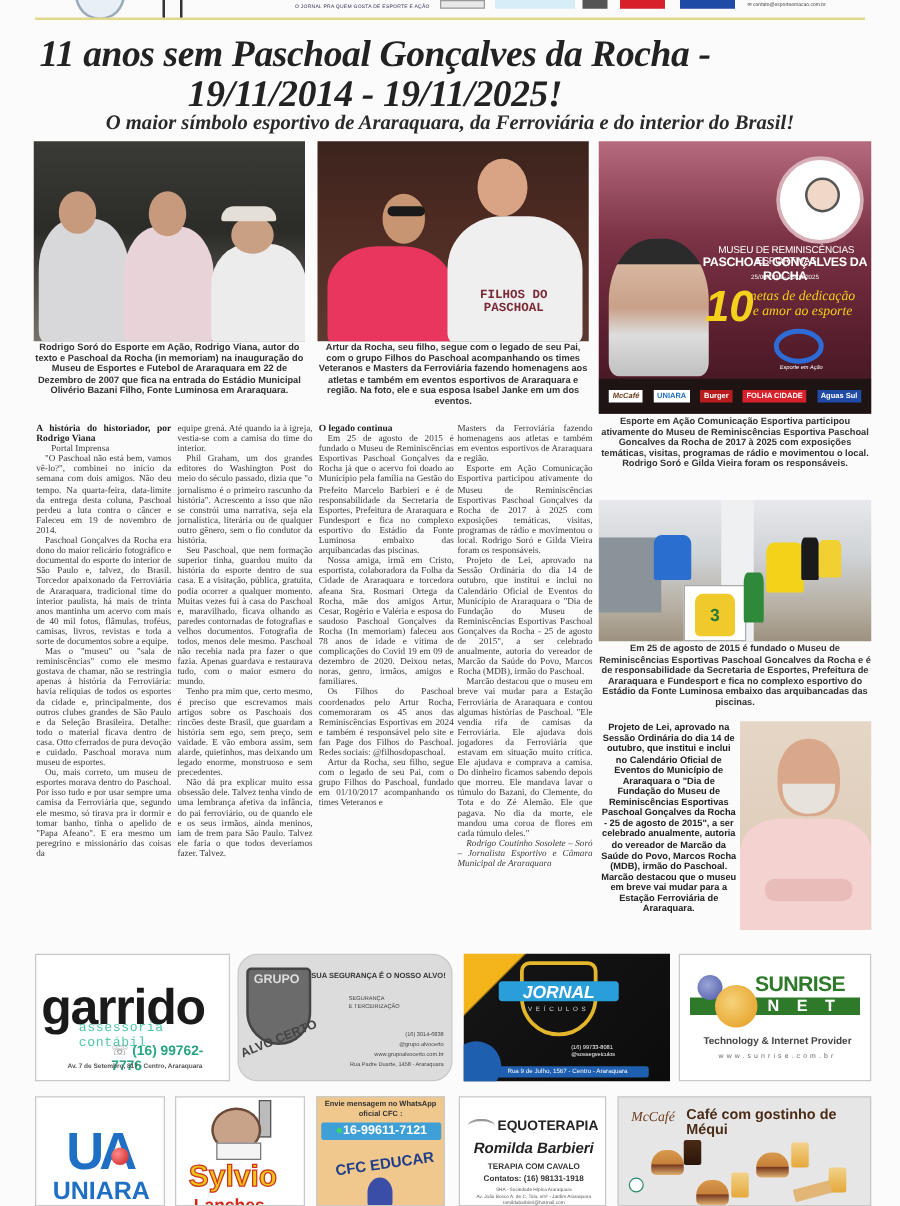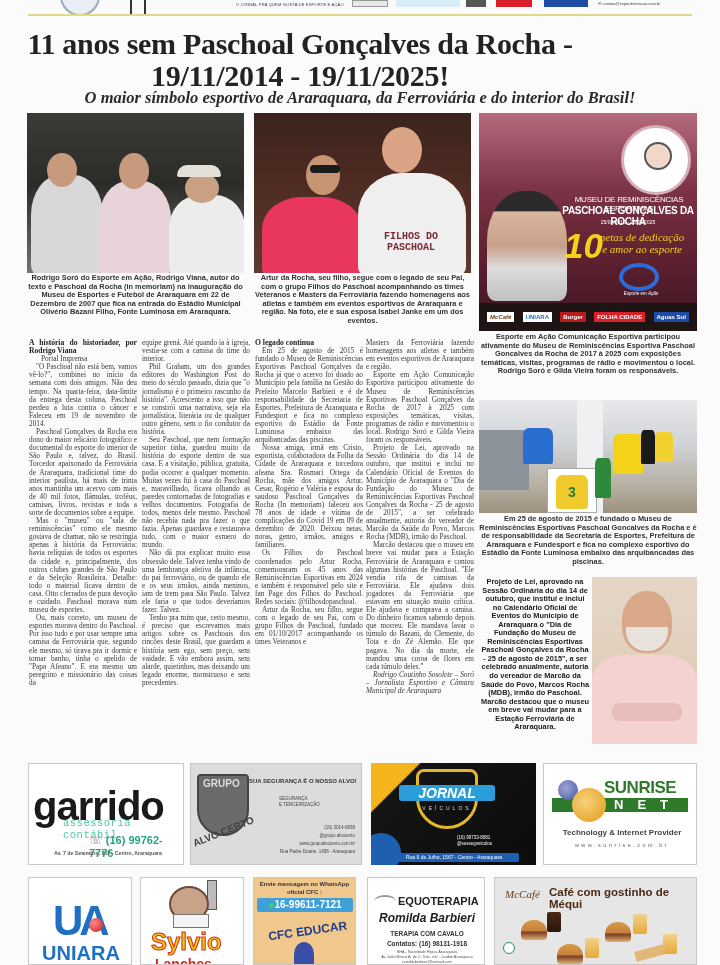--- a/index.html
+++ b/index.html
@@ -8,21 +8,21 @@
 
   .masthead { position: absolute; left: 0; top: 0; width: 720px; height: 18px; }
   .mast-logo { position: absolute; left: 60px; top: -14px; width: 120px; height: 30px; }
   .mast-logo .circle { position: absolute; left: 0; top: 0; width: 40px; height: 30px; border-radius: 0 0 20px 20px; border: 2px solid #9ab; border-top: none; background: #e8f0f6; }
   .mast-logo .fig { position: absolute; left: 70px; top: 4px; width: 16px; height: 26px; border-left: 2px solid #333; border-right: 2px solid #333; }
   .mast-slogan { position: absolute; left: 236px; top: 2px; font-family: "Liberation Sans", sans-serif; font-size: 4px; color: #335; letter-spacing: 0.2px; }
   .mast-sponsor { position: absolute; top: 0; height: 7px; }
   .mast-email { position: absolute; left: 598px; top: 1px; font-family: "Liberation Sans", sans-serif; font-size: 4px; color: #444; }
   .mast-rule { position: absolute; left: 28px; top: 14px; width: 664px; height: 2px; background: #e2d88a; }
 
-  .headline { position: absolute; left: 0; top: 28px; width: 600px; text-align: center; font-family: "Liberation Serif", serif; font-size: 30px; line-height: 32px; color: #222; letter-spacing: -0.3px; }
+  .headline { position: absolute; left: 0; top: 28px; width: 600px; text-align: center; font-family: "Liberation Serif", serif; font-size: 30px; line-height: 32px; color: #222; letter-spacing: -0.3px; font-style: italic; }
   .subhead { position: absolute; left: 0; top: 88px; width: 720px; text-align: center; font-family: "Liberation Serif", serif; font-style: italic; font-weight: bold; font-size: 16.5px; color: #2a2a2a; }
 
   .photo { position: absolute; overflow: hidden; }
   .photo-1 { left: 27px; top: 113px; width: 217px; height: 160px; background: linear-gradient(180deg,#3a3a36 0%, #2b2b28 45%, #77736c 100%); }
   .photo-2 { left: 254px; top: 113px; width: 217px; height: 160px; background: linear-gradient(180deg,#3a241d 0%, #4d2a22 40%, #5d3a30 100%); }
   .person { position: absolute; border-radius: 40% 40% 10% 10%; }
   .head { position: absolute; border-radius: 50%; background: #c79a7d; }
 
   .caption { position: absolute; font-family: "Liberation Sans", sans-serif; font-weight: bold; font-size: 7.4px; line-height: 8.6px; text-align: center; color: #333; }
 
@@ -210,22 +210,22 @@
   <p class="byline">Portal Imprensa</p>
   <p>"O Paschoal não está bem, vamos vê-lo?", combinei no início da semana com dois amigos. Não deu tempo. Na quarta-feira, data-limite da entrega desta coluna, Paschoal perdeu a luta contra o câncer e Faleceu em 19 de novembro de 2014.</p>
   <p>Paschoal Gonçalves da Rocha era dono do maior relicário fotográfico e documental do esporte do interior de São Paulo e, talvez, do Brasil. Torcedor apaixonado da Ferroviária de Araraquara, tradicional time do interior paulista, há mais de trinta anos mantinha um acervo com mais de 40 mil fotos, flâmulas, troféus, camisas, livros, revistas e toda a sorte de documentos sobre a equipe.</p>
   <p>Mas o "museu" ou "sala de reminiscências" como ele mesmo gostava de chamar, não se restringia apenas à história da Ferroviária: havia relíquias de todos os esportes da cidade e, principalmente, dos outros clubes grandes de São Paulo e da Seleção Brasileira. Detalhe: todo o material ficava dentro de casa. Otto cferrados de pura devoção e cuidado. Paschoal morava num museu de esportes.</p>
   <p>Ou, mais correto, um museu de esportes morava dentro do Paschoal. Por isso tudo e por usar sempre uma camisa da Ferroviária que, segundo ele mesmo, só tirava pra ir dormir e tomar banho, tinha o apelido de "Papa Afeano". E era mesmo um peregrino e missionário das coisas da</p>
 </div>
 <div class="article" style="left:142px;">
   <p style="text-indent:0">equipe grená. Até quando ia à igreja, vestia-se com a camisa do time do interior.</p>
   <p>Phil Graham, um dos grandes editores do Washington Post do meio do século passado, dizia que "o jornalismo é o primeiro rascunho da história". Acrescento a isso que não se constrói uma narrativa, seja ela jornalística, literária ou de qualquer outro gênero, sem o fio condutor da história.</p>
   <p>Seu Paschoal, que nem formação superior tinha, guardou muito da história do esporte dentro de sua casa. E a visitação, pública, gratuita, podia ocorrer a qualquer momento. Muitas vezes fui à casa do Paschoal e, maravilhado, ficava olhando as paredes contornadas de fotografias e velhos documentos. Fotografia de todos, menos dele mesmo. Paschoal não recebia nada pra fazer o que fazia. Apenas guardava e restaurava tudo, com o maior esmero do mundo.</p>
+  <p>Tenho pra mim que, certo mesmo, é preciso que escrevamos mais artigos sobre os Paschoais dos rincões deste Brasil, que guardam a história sem ego, sem preço, sem vaidade. E vão embora assim, sem alarde, quietinhos, mas deixando um legado enorme, monstruoso e sem precedentes.</p>
   <p>Não dá pra explicar muito essa obsessão dele. Talvez tenha vindo de uma lembrança afetiva da infância, do pai ferroviário, ou de quando ele e os seus irmãos, ainda meninos, iam de trem para São Paulo. Talvez ele faria o que todos deveríamos fazer. Talvez.</p>
-  <p>Tenho pra mim que, certo mesmo, é preciso que escrevamos mais artigos sobre os Paschoais dos rincões deste Brasil, que guardam a história sem ego, sem preço, sem vaidade. E vão embora assim, sem alarde, quietinhos, mas deixando um legado enorme, monstruoso e sem precedentes.</p>
 </div>
 <div class="article" style="left:255px;">
   <p class="sec-title">O legado continua</p>
   <p>Em 25 de agosto de 2015 é fundado o Museu de Reminiscências Esportivas Paschoal Gonçalves da Rocha já que o acervo foi doado ao Município pela família na Gestão do Prefeito Marcelo Barbieri e é de responsabilidade da Secretaria de Esportes, Prefeitura de Araraquara e Fundesport e fica no complexo esportivo do Estádio da Fonte Luminosa embaixo das arquibancadas das piscinas.</p>
   <p>Nossa amiga, irmã em Cristo, esportista, colaboradora da Folha da Cidade de Araraquara e torcedora afeana Sra. Rosmari Ortega da Rocha, mãe dos amigos Artur, Cesar, Rogério e Valéria e esposa do saudoso Paschoal Gonçalves da Rocha (In memoriam) faleceu aos 78 anos de idade e vítima de complicações do Covid 19 em 09 de dezembro de 2020. Deixou netas, noras, genro, irmãos, amigos e familiares.</p>
   <p>Os Filhos do Paschoal coordenados pelo Artur Rocha, comemoraram os 45 anos das Reminiscências Esportivas em 2024 e também é responsável pelo site e fan Page dos Filhos do Paschoal. Redes sociais: @filhosdopaschoal.</p>
   <p>Artur da Rocha, seu filho, segue com o legado de seu Pai, com o grupo Filhos do Paschoal, fundado em 01/10/2017 acompanhando os times Veteranos e</p>
 </div>
 <div class="article" style="left:366px;">
   <p style="text-indent:0">Masters da Ferroviária fazendo homenagens aos atletas e também em eventos esportivos de Araraquara e região.</p>
@@ -235,21 +235,21 @@
   <p class="sig">Rodrigo Coutinho Sosolete – Soró – Jornalista Esportivo e Câmara Municipal de Araraquara</p>
 </div>
 
 <div class="ad ad-row1" style="left:28px;width:156px;">
   <div class="garrido-word">garrido</div>
   <div class="garrido-sub">assessoria contábil</div>
   <div class="garrido-phone"><span style="color:#888;font-weight:normal;">☏ </span><span>(16) 99762-7776</span></div>
   <div class="garrido-addr">Av. 7 de Setembro, 817 - Centro, Araraquara</div>
 </div>
 
-<div class="ad ad-row1 alvo" style="left:190px;width:172px;">
+<div class="ad ad-row1 alvo" style="left:190px;width:172px;border-radius:16px;">
   <div class="alvo-shield"></div>
   <div class="alvo-grupo">GRUPO</div>
   <div class="alvo-ring">ALVO CERTO</div>
   <div class="alvo-slogan">SUA SEGURANÇA É O NOSSO ALVO!</div>
   <div class="alvo-services">
     <div>SEGURANÇA</div>
     <div>E TERCEIRIZAÇÃO</div>
   </div>
   <div class="alvo-contacts">
     <div>(16) 3014-6838</div>

